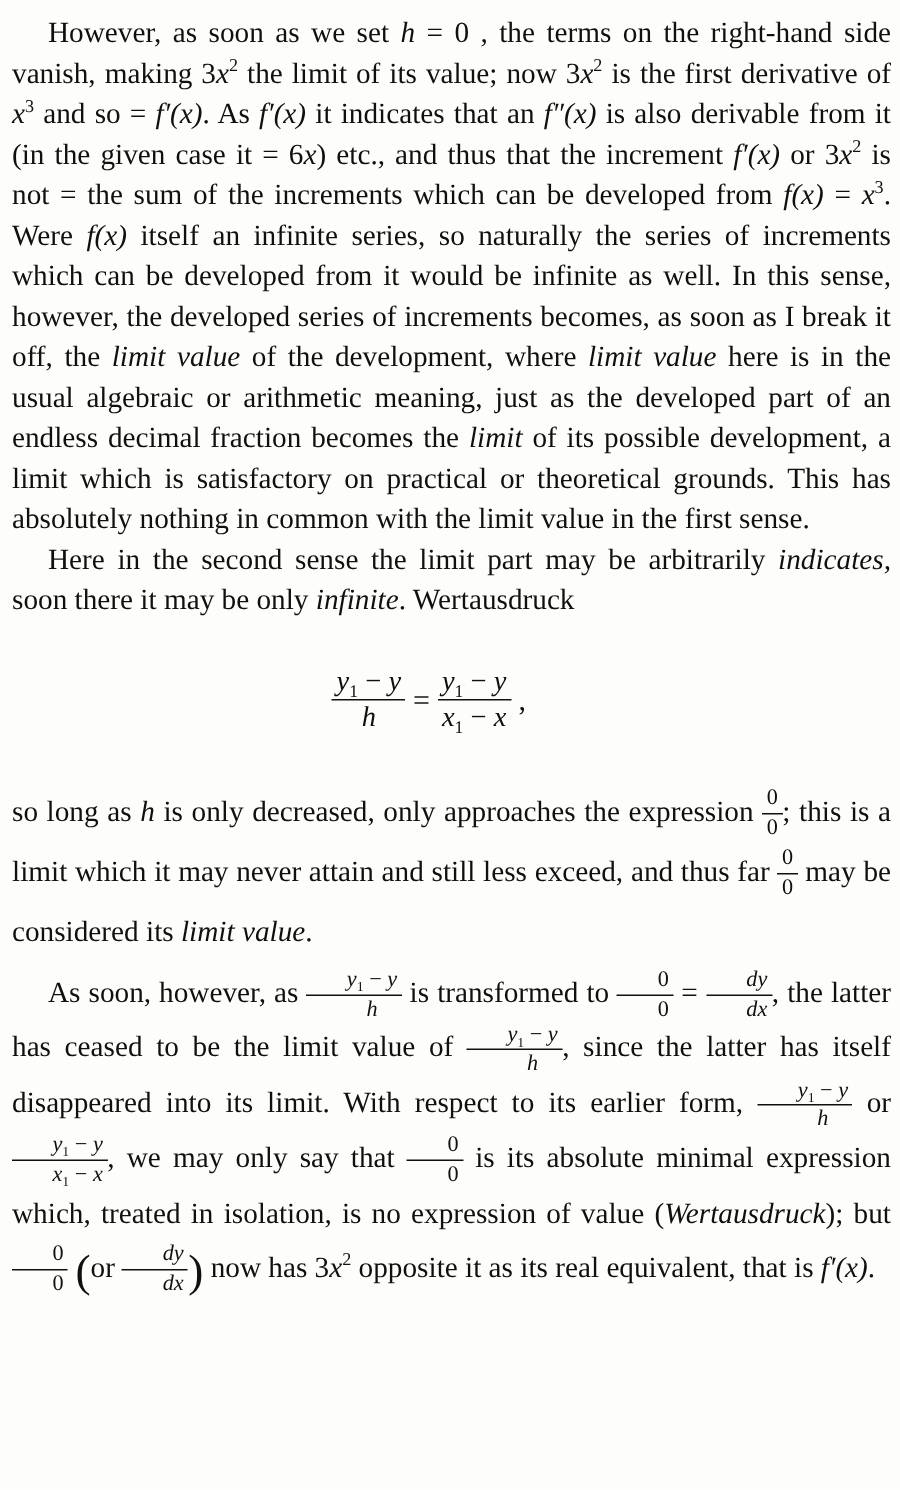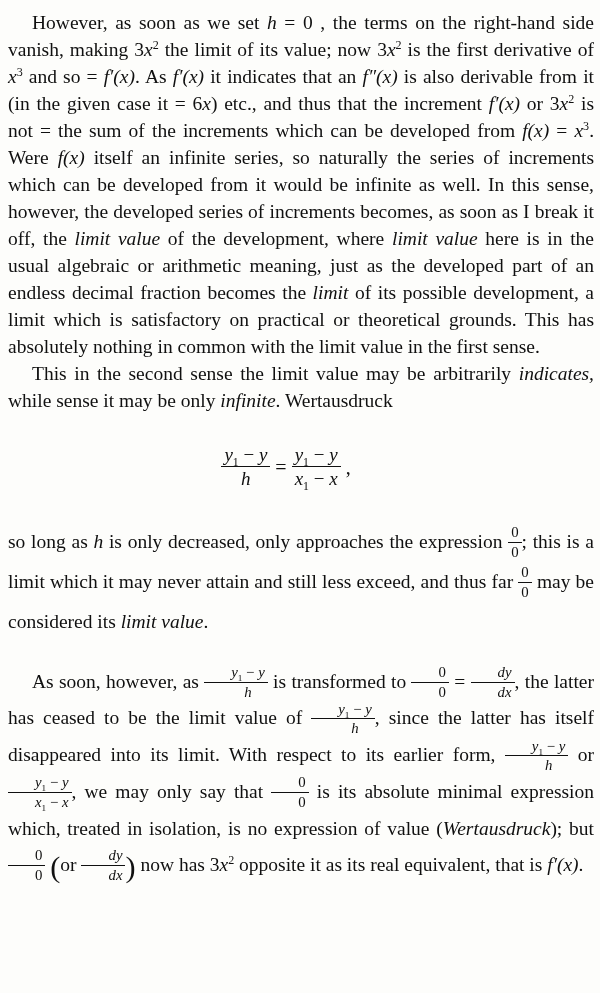--- a/index.html
+++ b/index.html
@@ -12,21 +12,21 @@
     color:#101010;
     font-family:"Liberation Serif", serif;
     font-size:19.5px;
     padding:9px 6px 0 8px;
     overflow:hidden;
     text-align:justify;
   }
   .para { line-height:27px; }
   .indent { text-indent:24px; }
   .math-tight { line-height:40px;margin-top:32px; }
-  .math-med  { line-height:36px; margin-top:22px; }
+  .math-med  { line-height:36px; margin-top:3px; }
   .equation {
     text-align:center;
     margin:30px 30px 26px 0;
     font-size:20px;
     line-height:1.1;
   }
   i { font-style:italic; }
   sup { font-size:0.62em; vertical-align:super; line-height:0; }
   sub { font-size:0.62em; vertical-align:sub; line-height:0; }
   .frac {
@@ -40,17 +40,17 @@
   .frac .num { display:block; border-bottom:1.3px solid currentColor; padding:0 3px 1px;font-family:Liberation Serif, serif; }
   .frac .den { display:block; padding-top:1px; }
   .equation .frac { font-size:0.95em; vertical-align:-0.58em; }
   .bigparen { font-size:1.55em; vertical-align:-0.2em; font-family:"Liberation Serif", serif; }
 </style>
 </head>
 <body>
 
 <div class="page" style="background: rgb(253, 253, 251); color: rgb(16, 16, 16);">
   <p class="para indent"><span>However, as soon as we set </span><i>h</i><span> = 0 , the terms on the right-hand side vanish, making 3</span><i>x</i><sup>2</sup><span> the limit of its value; now 3</span><i>x</i><sup>2</sup><span> is the first derivative of </span><i>x</i><sup>3</sup><span> and so = </span><i>f′(x)</i><span>. As </span><i>f′(x)</i><span> it indicates that an </span><i>f″(x)</i><span> is also derivable from it (in the given case it = 6</span><i>x</i><span>) etc., and thus that the increment </span><i>f′(x)</i><span> or 3</span><i>x</i><sup>2</sup><span> is not = the sum of the increments which can be developed from </span><i>f(x)</i><span> = </span><i>x</i><sup>3</sup><span>. Were </span><i>f(x)</i><span> itself an infinite series, so naturally the series of increments which can be developed from it would be infinite as well. In this sense, however, the developed series of increments becomes, as soon as I break it off, the </span><i>limit value</i><span> of the development, where </span><i>limit value</i><span> here is in the usual algebraic or arithmetic meaning, just as the developed part of an endless decimal fraction becomes the </span><i>limit</i><span> of its possible development, a limit which is satisfactory on practical or theoretical grounds. This has absolutely nothing in common with the limit value in the first sense.</span></p>
-  <p class="para indent"><span>This in the second sense the limit value may be arbitrarily </span><i>indicates,</i><span> while sense it may be only </span><i>infinite</i><span>. Wertausdruck</span></p>
+  <p class="para indent"><span>Here in the second sense the limit part may be arbitrarily </span><i>indicates,</i><span> soon there it may be only </span><i>infinite</i><span>. Wertausdruck</span></p>
   <div class="equation"><span class="frac"><span class="num"><i>y</i><sub>1</sub><span> − </span><i>y</i></span><span class="den"><i>h</i></span></span><span>  =  </span><span class="frac"><span class="num"><i>y</i><sub>1</sub><span> − </span><i>y</i></span><span class="den"><i>x</i><sub>1</sub><span> − </span><i>x</i></span></span><span> ,</span></div>
   <p class="para math-tight"><span>so long as </span><i>h</i><span> is only decreased, only approaches the expression </span><span class="frac"><span class="num"><span>0</span></span><span class="den"><span>0</span></span></span><span>; this is a limit which it may never attain and still less exceed, and thus far </span><span class="frac"><span class="num"><span>0</span></span><span class="den"><span>0</span></span></span><span> may be considered its </span><i>limit value</i><span>.</span></p>
   <p class="para indent math-med"><span>As soon, however, as </span><span class="frac"><span class="num"><i>y</i><sub>1</sub><span> − </span><i>y</i></span><span class="den"><i>h</i></span></span><span> is transformed to </span><span class="frac"><span class="num"><span>0</span></span><span class="den"><span>0</span></span></span><span> = </span><span class="frac"><span class="num"><i>dy</i></span><span class="den"><i>dx</i></span></span><span>, the latter has ceased to be the limit value of </span><span class="frac"><span class="num"><i>y</i><sub>1</sub><span> − </span><i>y</i></span><span class="den"><i>h</i></span></span><span>, since the latter has itself disappeared into its limit. With respect to its earlier form, </span><span class="frac"><span class="num"><i>y</i><sub>1</sub><span> − </span><i>y</i></span><span class="den"><i>h</i></span></span><span> or </span><span class="frac"><span class="num"><i>y</i><sub>1</sub><span> − </span><i>y</i></span><span class="den"><i>x</i><sub>1</sub><span> − </span><i>x</i></span></span><span>, we may only say that </span><span class="frac"><span class="num"><span>0</span></span><span class="den"><span>0</span></span></span><span> is its absolute minimal expression which, treated in isolation, is no expression of value (</span><i>Wertausdruck</i><span>); but </span><span class="frac"><span class="num"><span>0</span></span><span class="den"><span>0</span></span></span><span> </span><span class="bigparen">(</span><span>or </span><span class="frac"><span class="num"><i>dy</i></span><span class="den"><i>dx</i></span></span><span class="bigparen">)</span><span> now has 3</span><i>x</i><sup>2</sup><span> opposite it as its real equivalent, that is </span><i>f′(x)</i><span>.</span></p>
 </div>
 
 </body></html>

